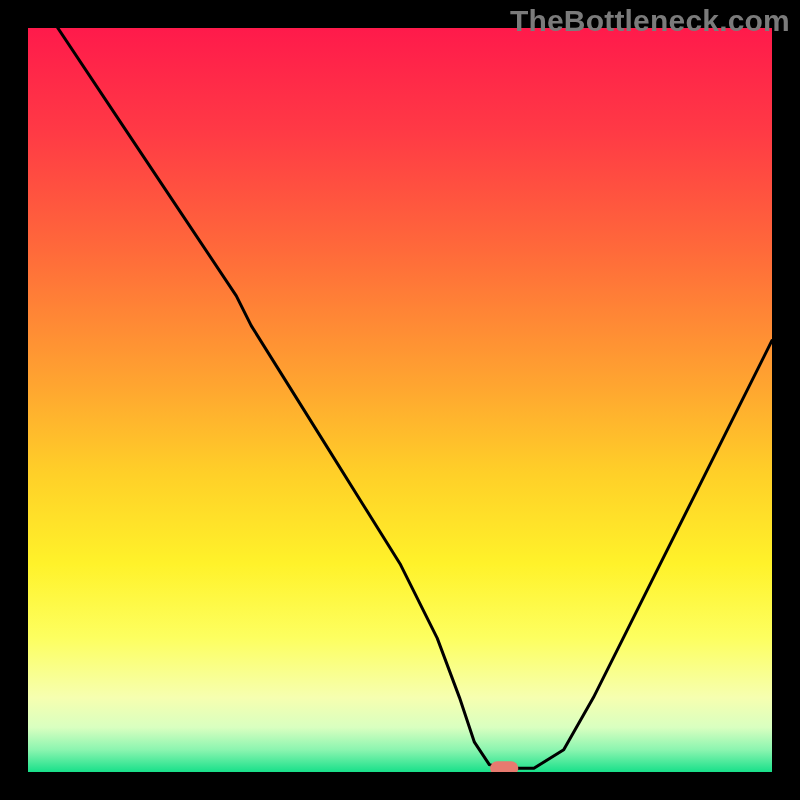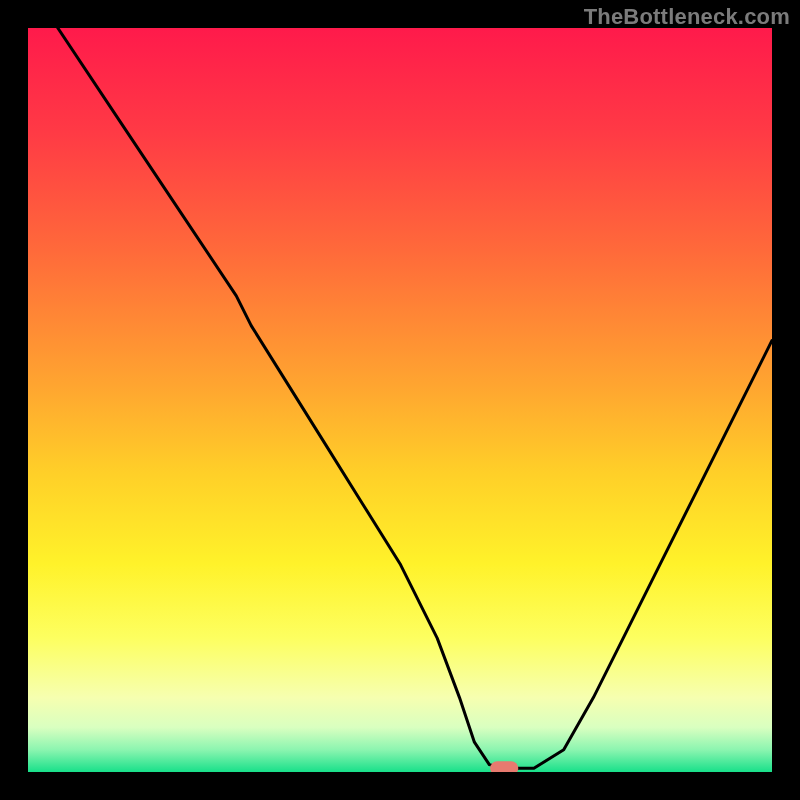--- a/index.html
+++ b/index.html
@@ -23,21 +23,21 @@
     left: 28px;
     top: 28px;
     width: 744px;
     height: 744px;
   }
   .watermark {
     position: absolute;
     top: 4px;
     right: 10px;
     font-family: Arial, Helvetica, sans-serif;
-    font-size: 22px;
+    font-size: 30px;
     font-weight: 600;
     color: #7b7b7b;
     letter-spacing: 0.2px;
   }
 </style>
 </head>
 <body>
 
 <div class="frame">
 

